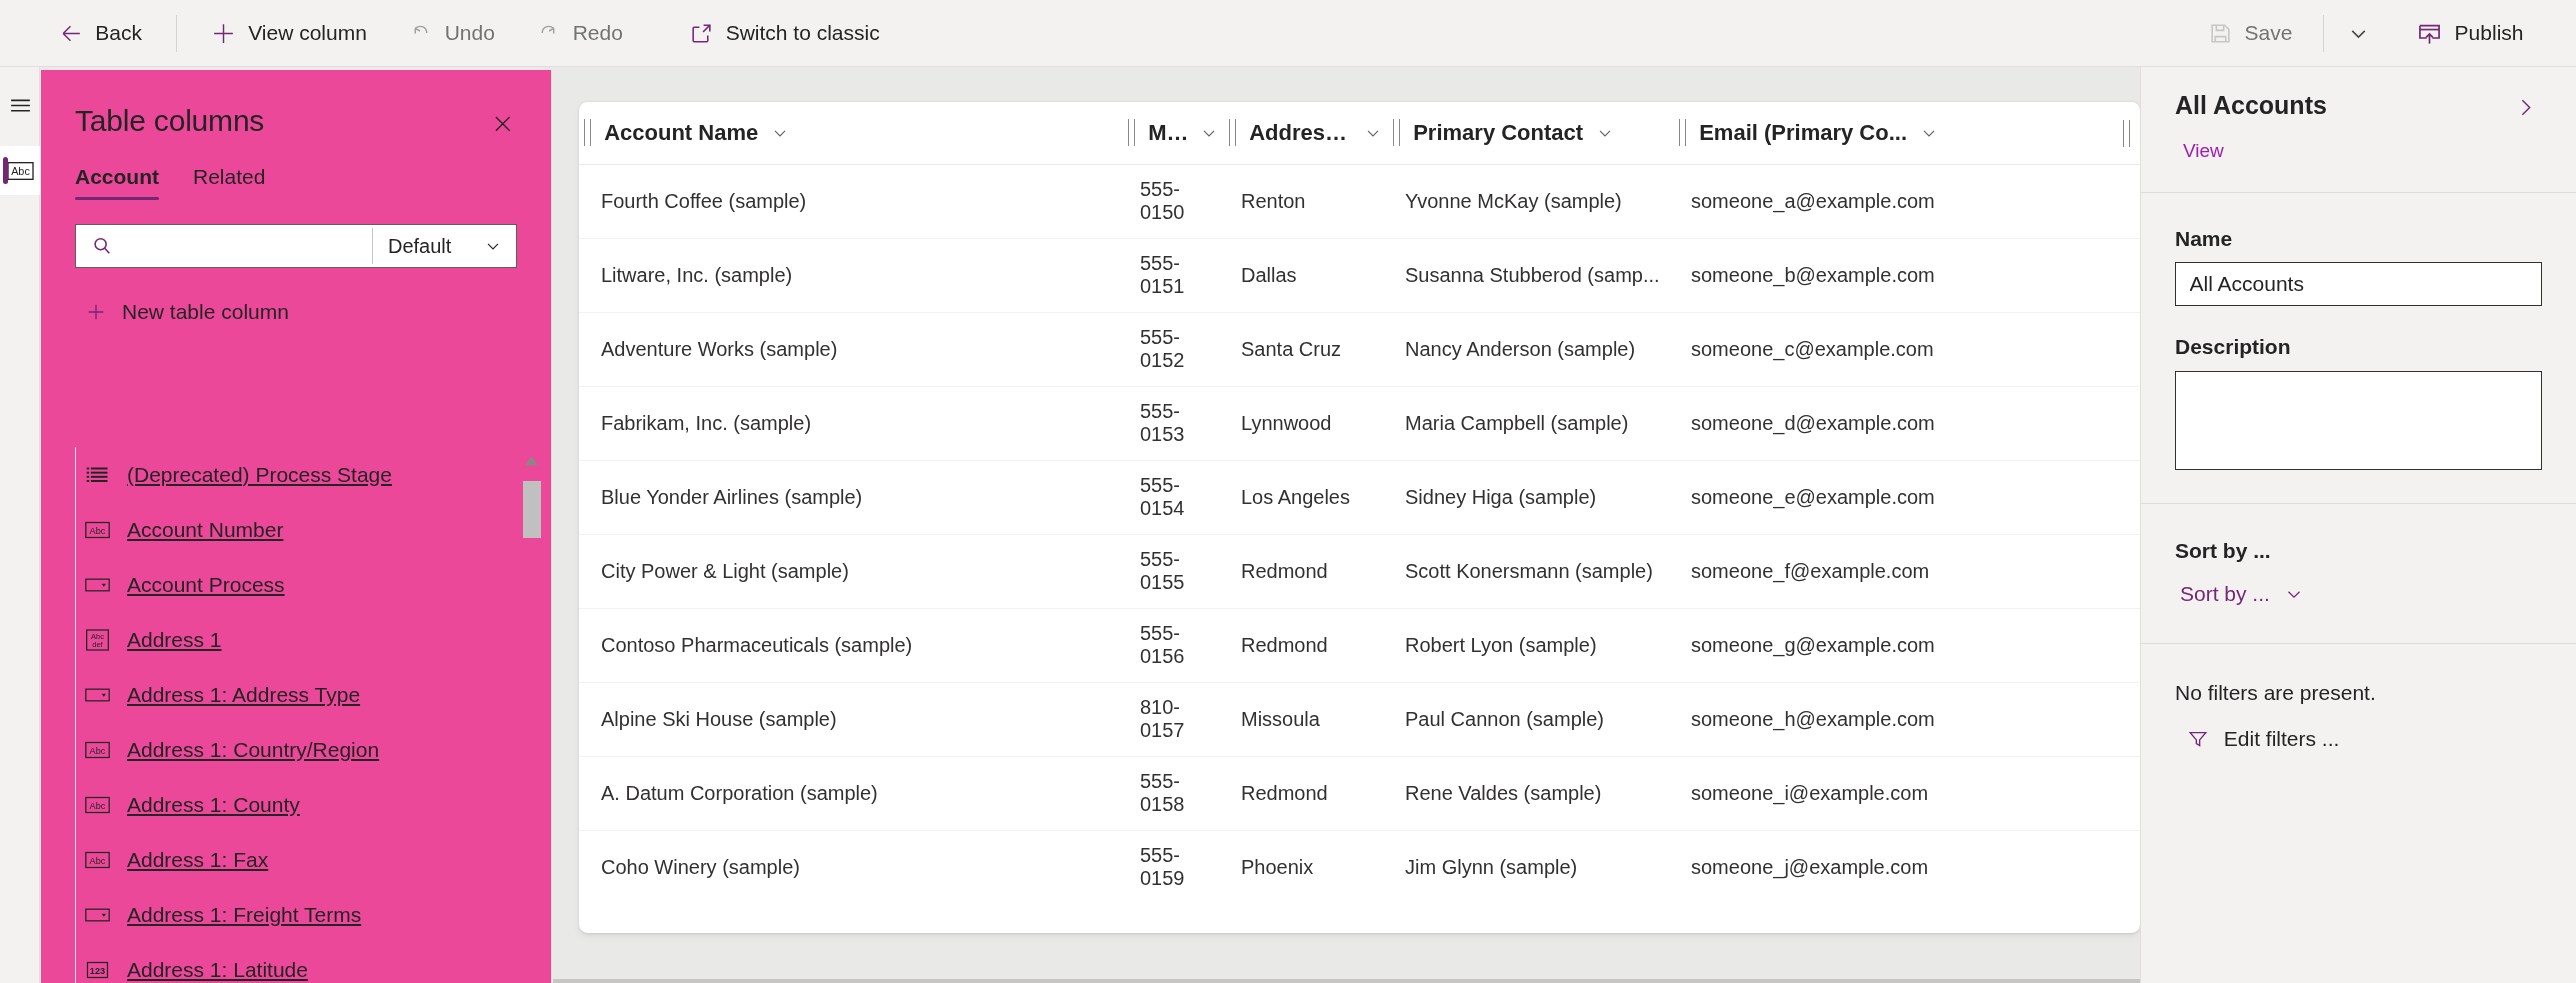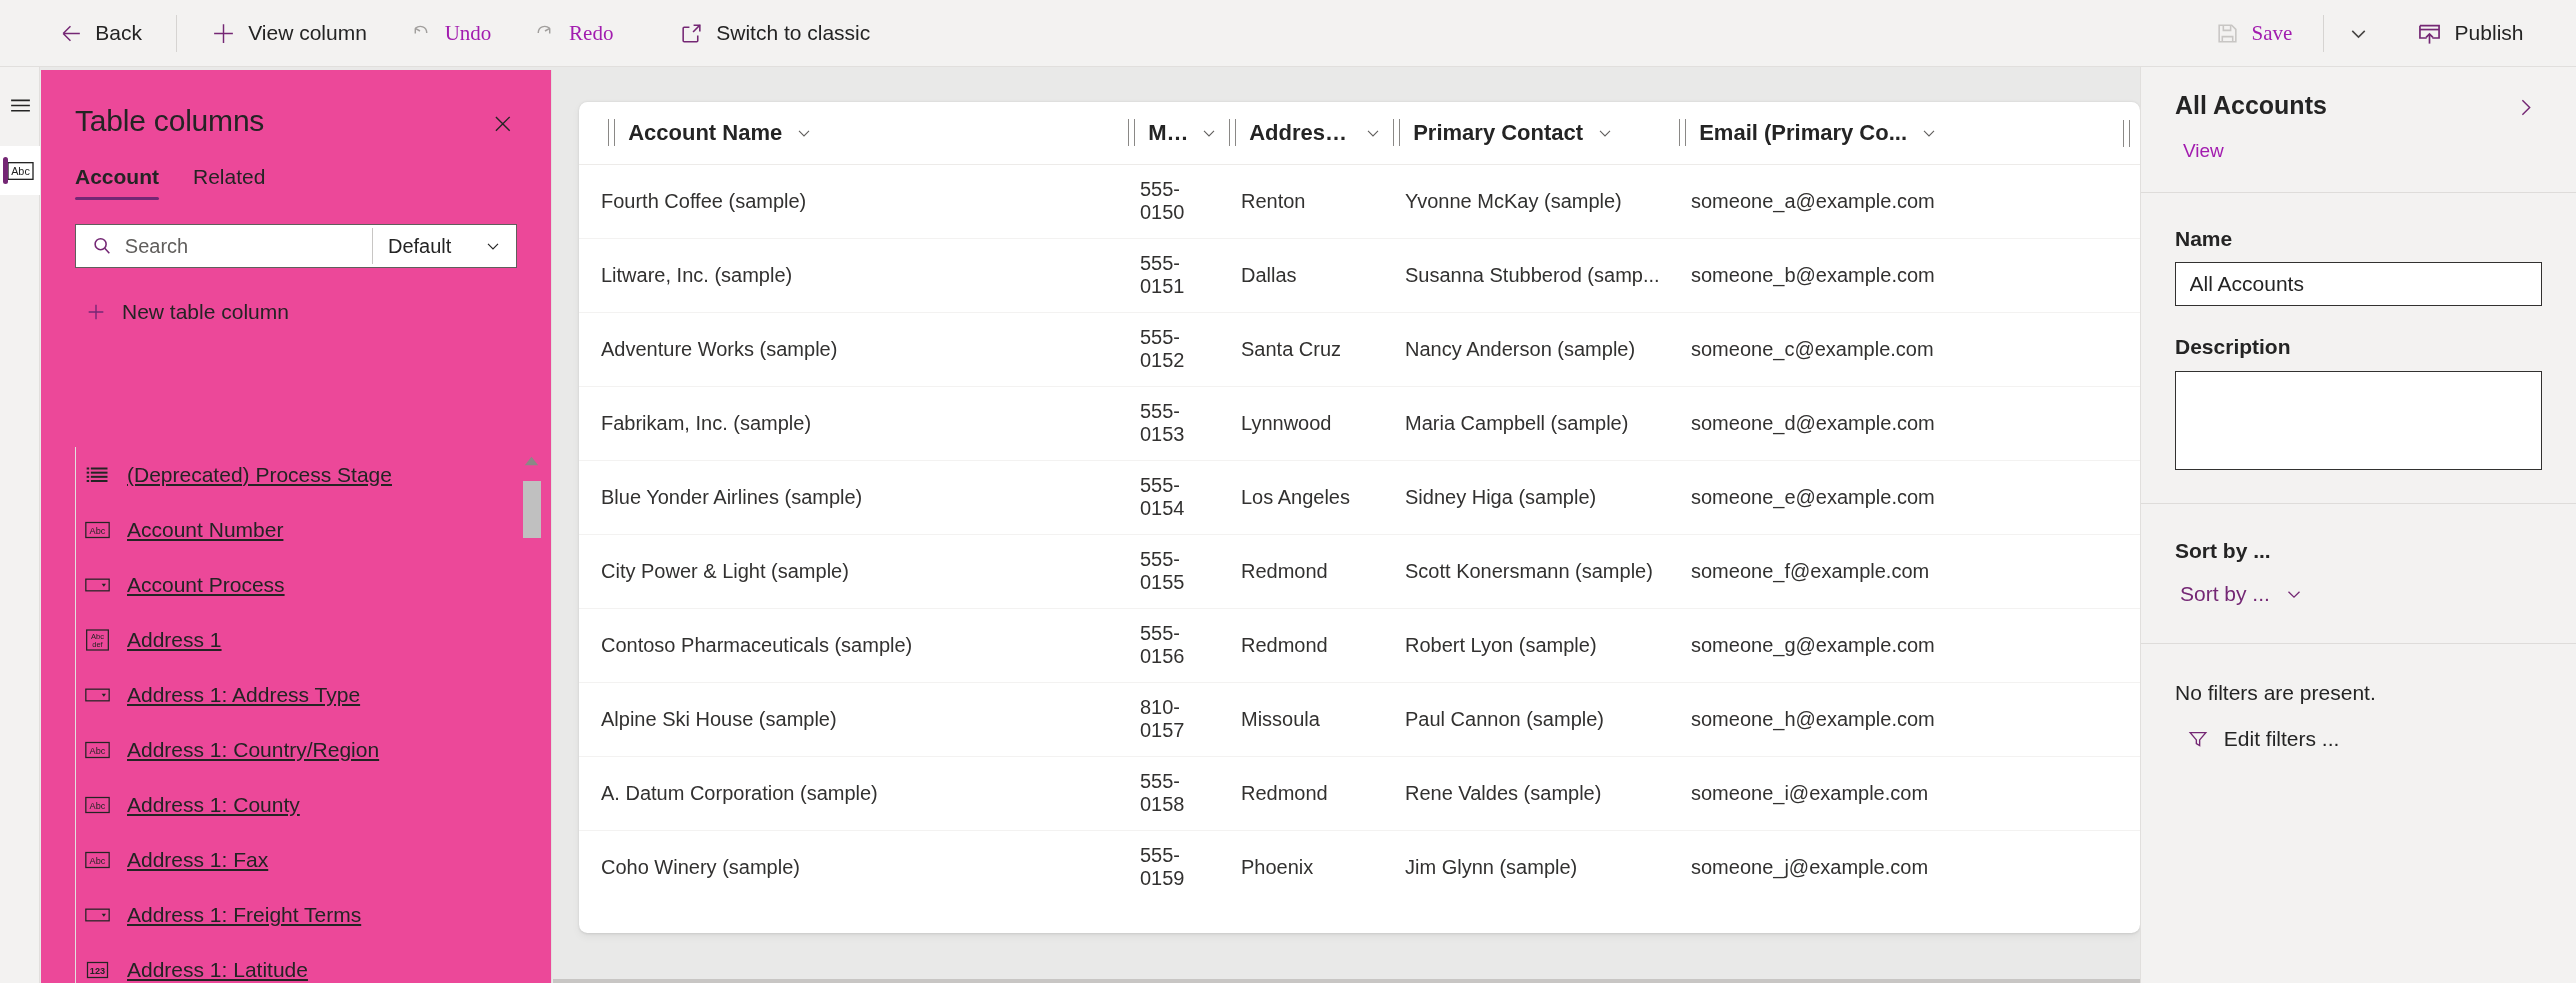--- a/index.html
+++ b/index.html
@@ -19,21 +19,21 @@
     display:flex; align-items:center;
     border-bottom:0.8px solid #e1dfdd;
   }
   .cmd-left{ display:flex; align-items:center; padding-left:40px; gap:4px; }
   .cmd-right{ margin-left:auto; display:flex; align-items:center; padding-right:34px; }
   .cmd-btn{
     display:flex; align-items:center; gap:11.8px;
     height:47px; padding:0 18.5px; cursor:pointer;
     font-size:21px; color:#242424; white-space:nowrap;
   }
-  .cmd-btn.disabled{ color:#a21caf; cursor:default;font-family:Liberation Serif, serif; }
+  .cmd-btn.disabled{ color:#737373; cursor:default; }
   .vsep{ width:0.8px; height:37px; background:#d6d4d2; margin:0 11.8px; }
   .ico{ display:inline-flex; align-items:center; justify-content:center; }
   .ico svg{ display:block; }
   .chev-btn{ display:flex; align-items:center; justify-content:center; width:47px; height:47px; cursor:pointer; }
 
   
   .rail{
     position:absolute; left:0; top:67px; width:40px; height:917px;
     background:#f3f2f1; border-right:0.8px solid #e1dfdd;
   }
@@ -142,21 +142,21 @@
     padding:0 0 0 0; vertical-align:middle;
     border-bottom:0.8px solid #edebe9;
   }
   .th-in{ display:flex; align-items:center; gap:11.8px; padding-left:10px; }
   .th-grip{
     flex:0 0 auto; width:6.7px; height:27px;
     border-left:1.7px solid #8a8886; border-right:1.7px solid #8a8886;
     background:transparent; margin-right:1.7px;
   }
   .th-label{ white-space:nowrap; overflow:hidden; text-overflow:ellipsis; }
-  th.first .th-in{ padding-left:29px; }
+  th.first .th-in{ padding-left:5px; }
   table.grid td{
     height:74px; font-size:20px; color:#323130; vertical-align:middle;
     border-bottom:0.8px solid #f3f2f1; padding-left:22px;
   }
   table.grid tr:last-child td{ border-bottom:0; }
   .endgrip{
     position:absolute; top:17.7px; right:10px; width:6.7px; height:27px;
     border-left:1.7px solid #8a8886; border-right:1.7px solid #8a8886;
   }
 
@@ -335,21 +335,20 @@
     </div>
 
     <div class="searchrow">
       <div class="search-cell">
         <span class="ico">
           <svg width="22" height="22" viewBox="0 0 24 24" fill="none" stroke="#742774" stroke-width="1.7">
             <circle cx="10.5" cy="10" r="6"></circle>
             <path d="M15 14.5l5 5.5"></path>
           </svg>
         </span>
-        <input class="search-input" type="text" placeholder="Search" style="">
       </div>
       <div class="divider-v"></div>
       <div class="default-cell">
         <span>Default</span>
         <span class="ico">
           <svg width="20" height="20" viewBox="0 0 24 24" fill="none" stroke="#242424" stroke-width="1.4">
             <path d="M6 9.5l6 6 6-6"></path>
           </svg>
         </span>
       </div>

